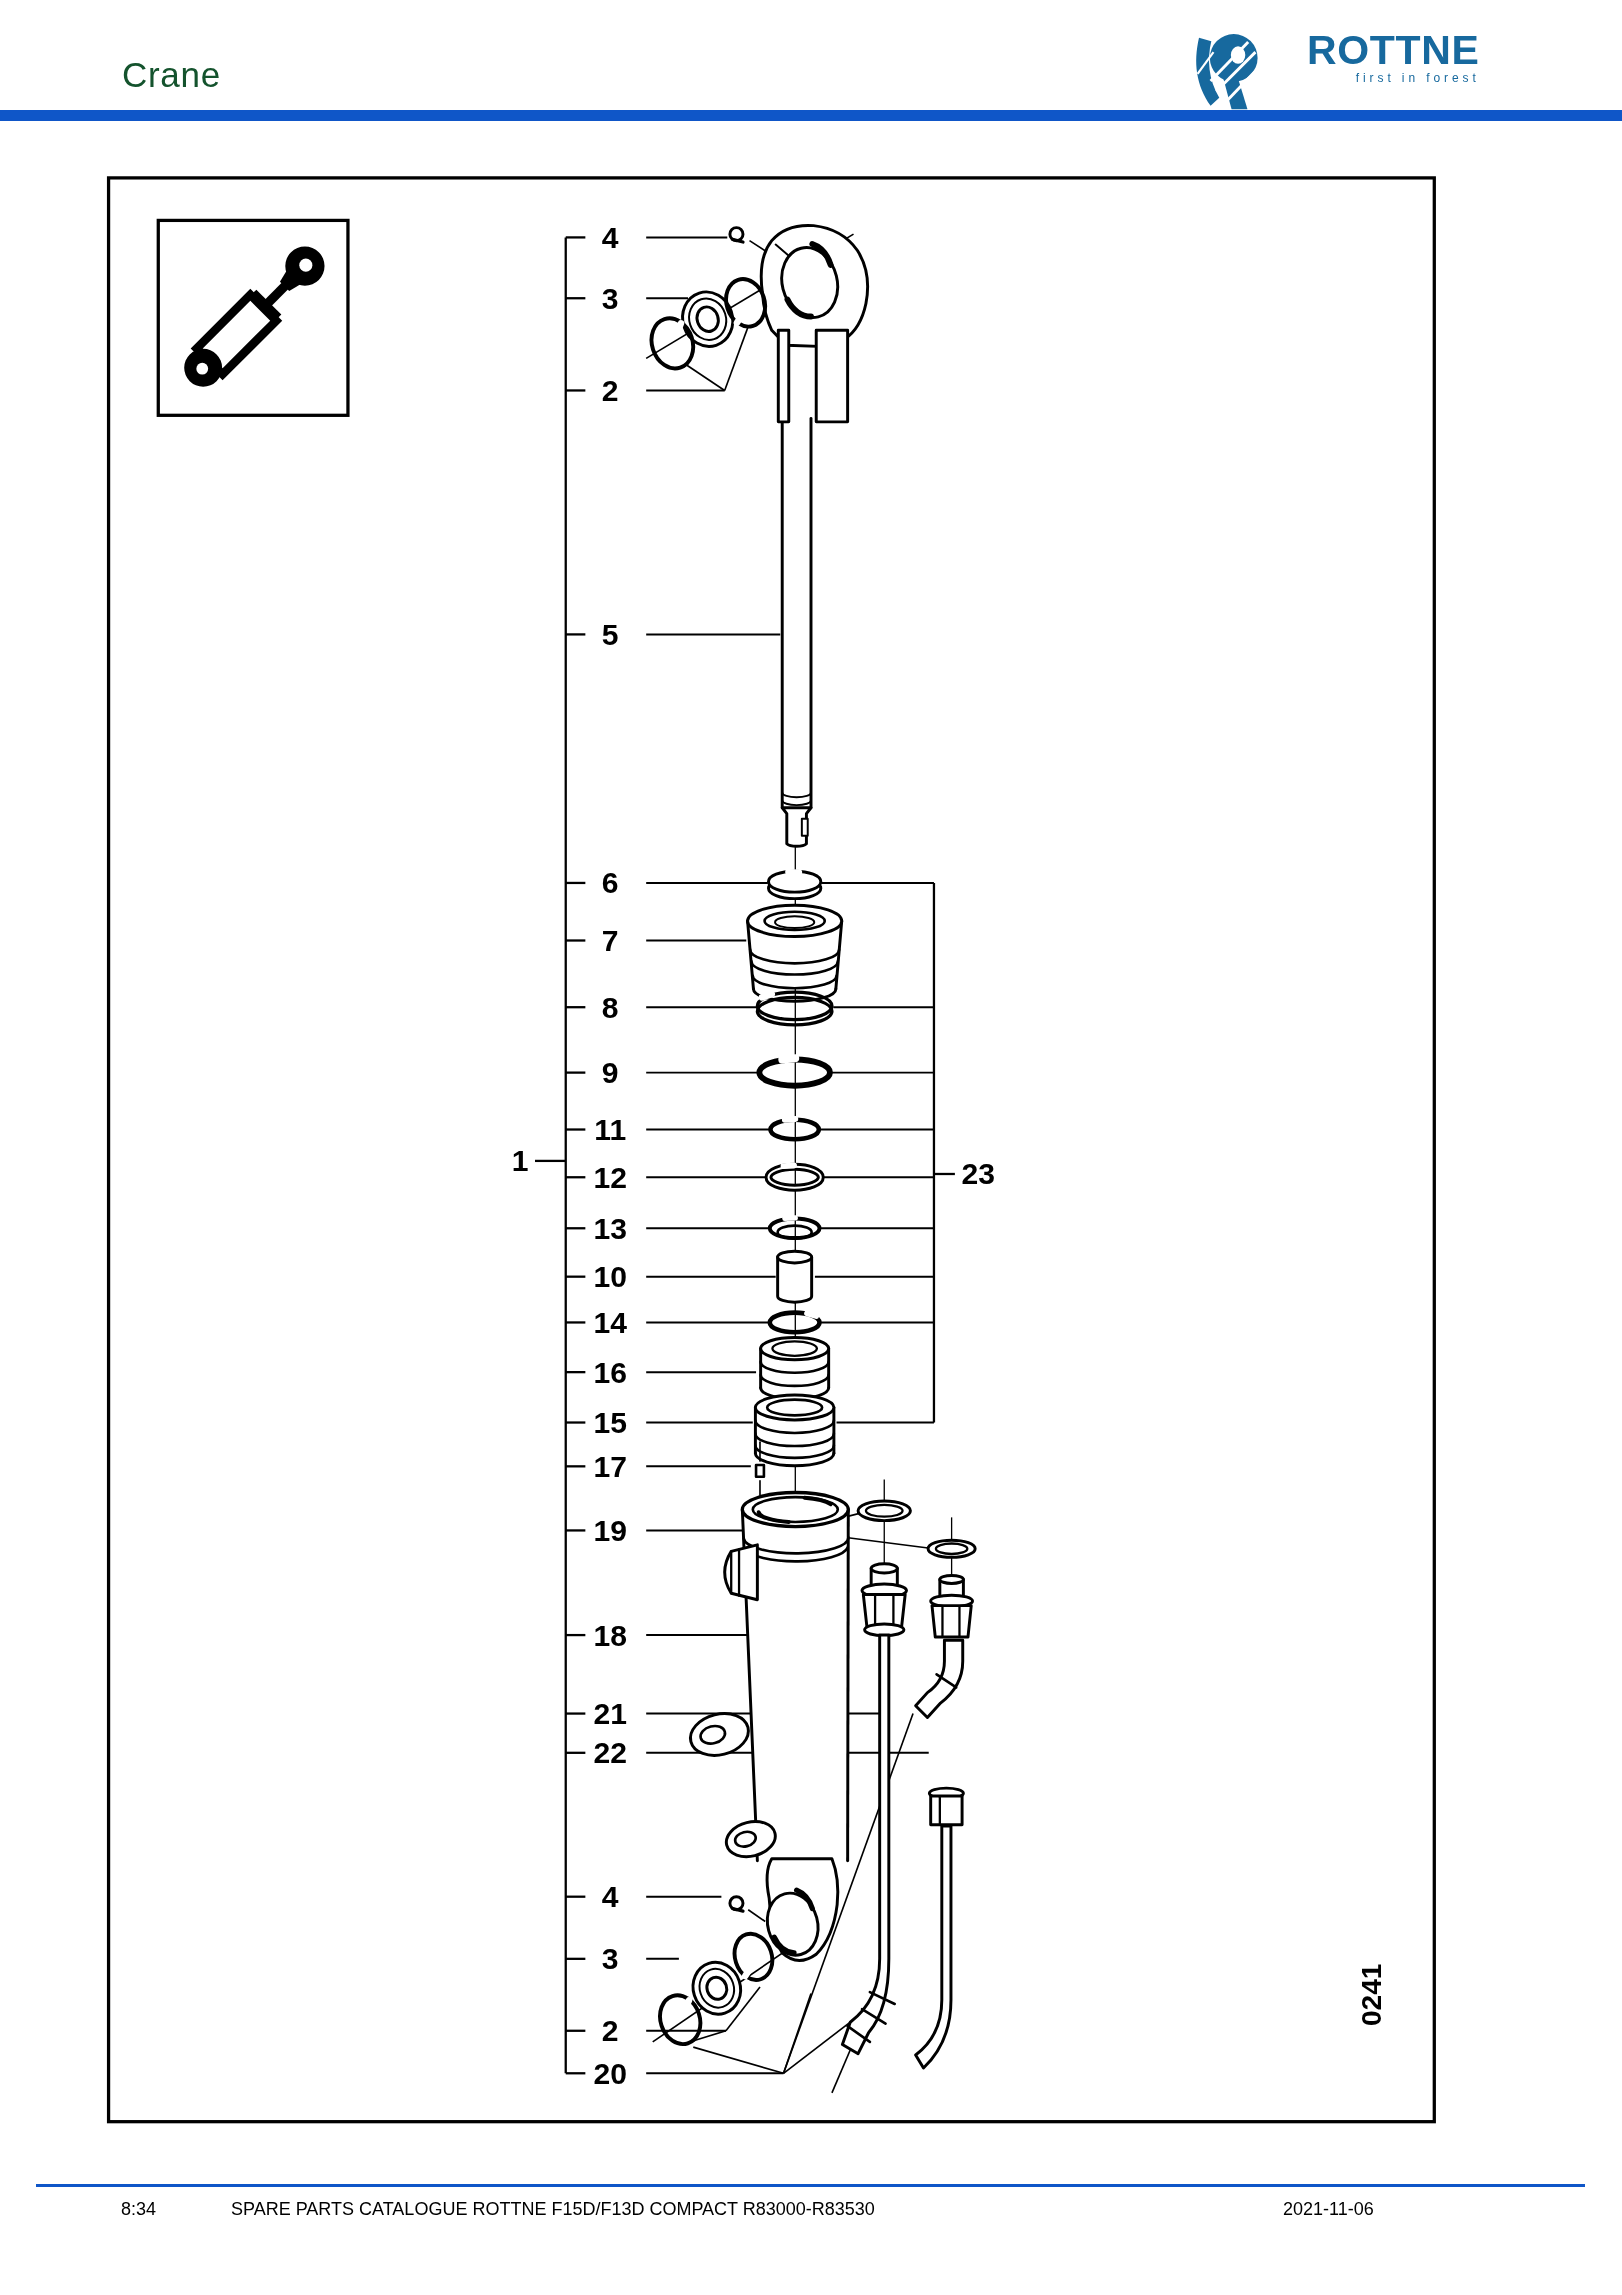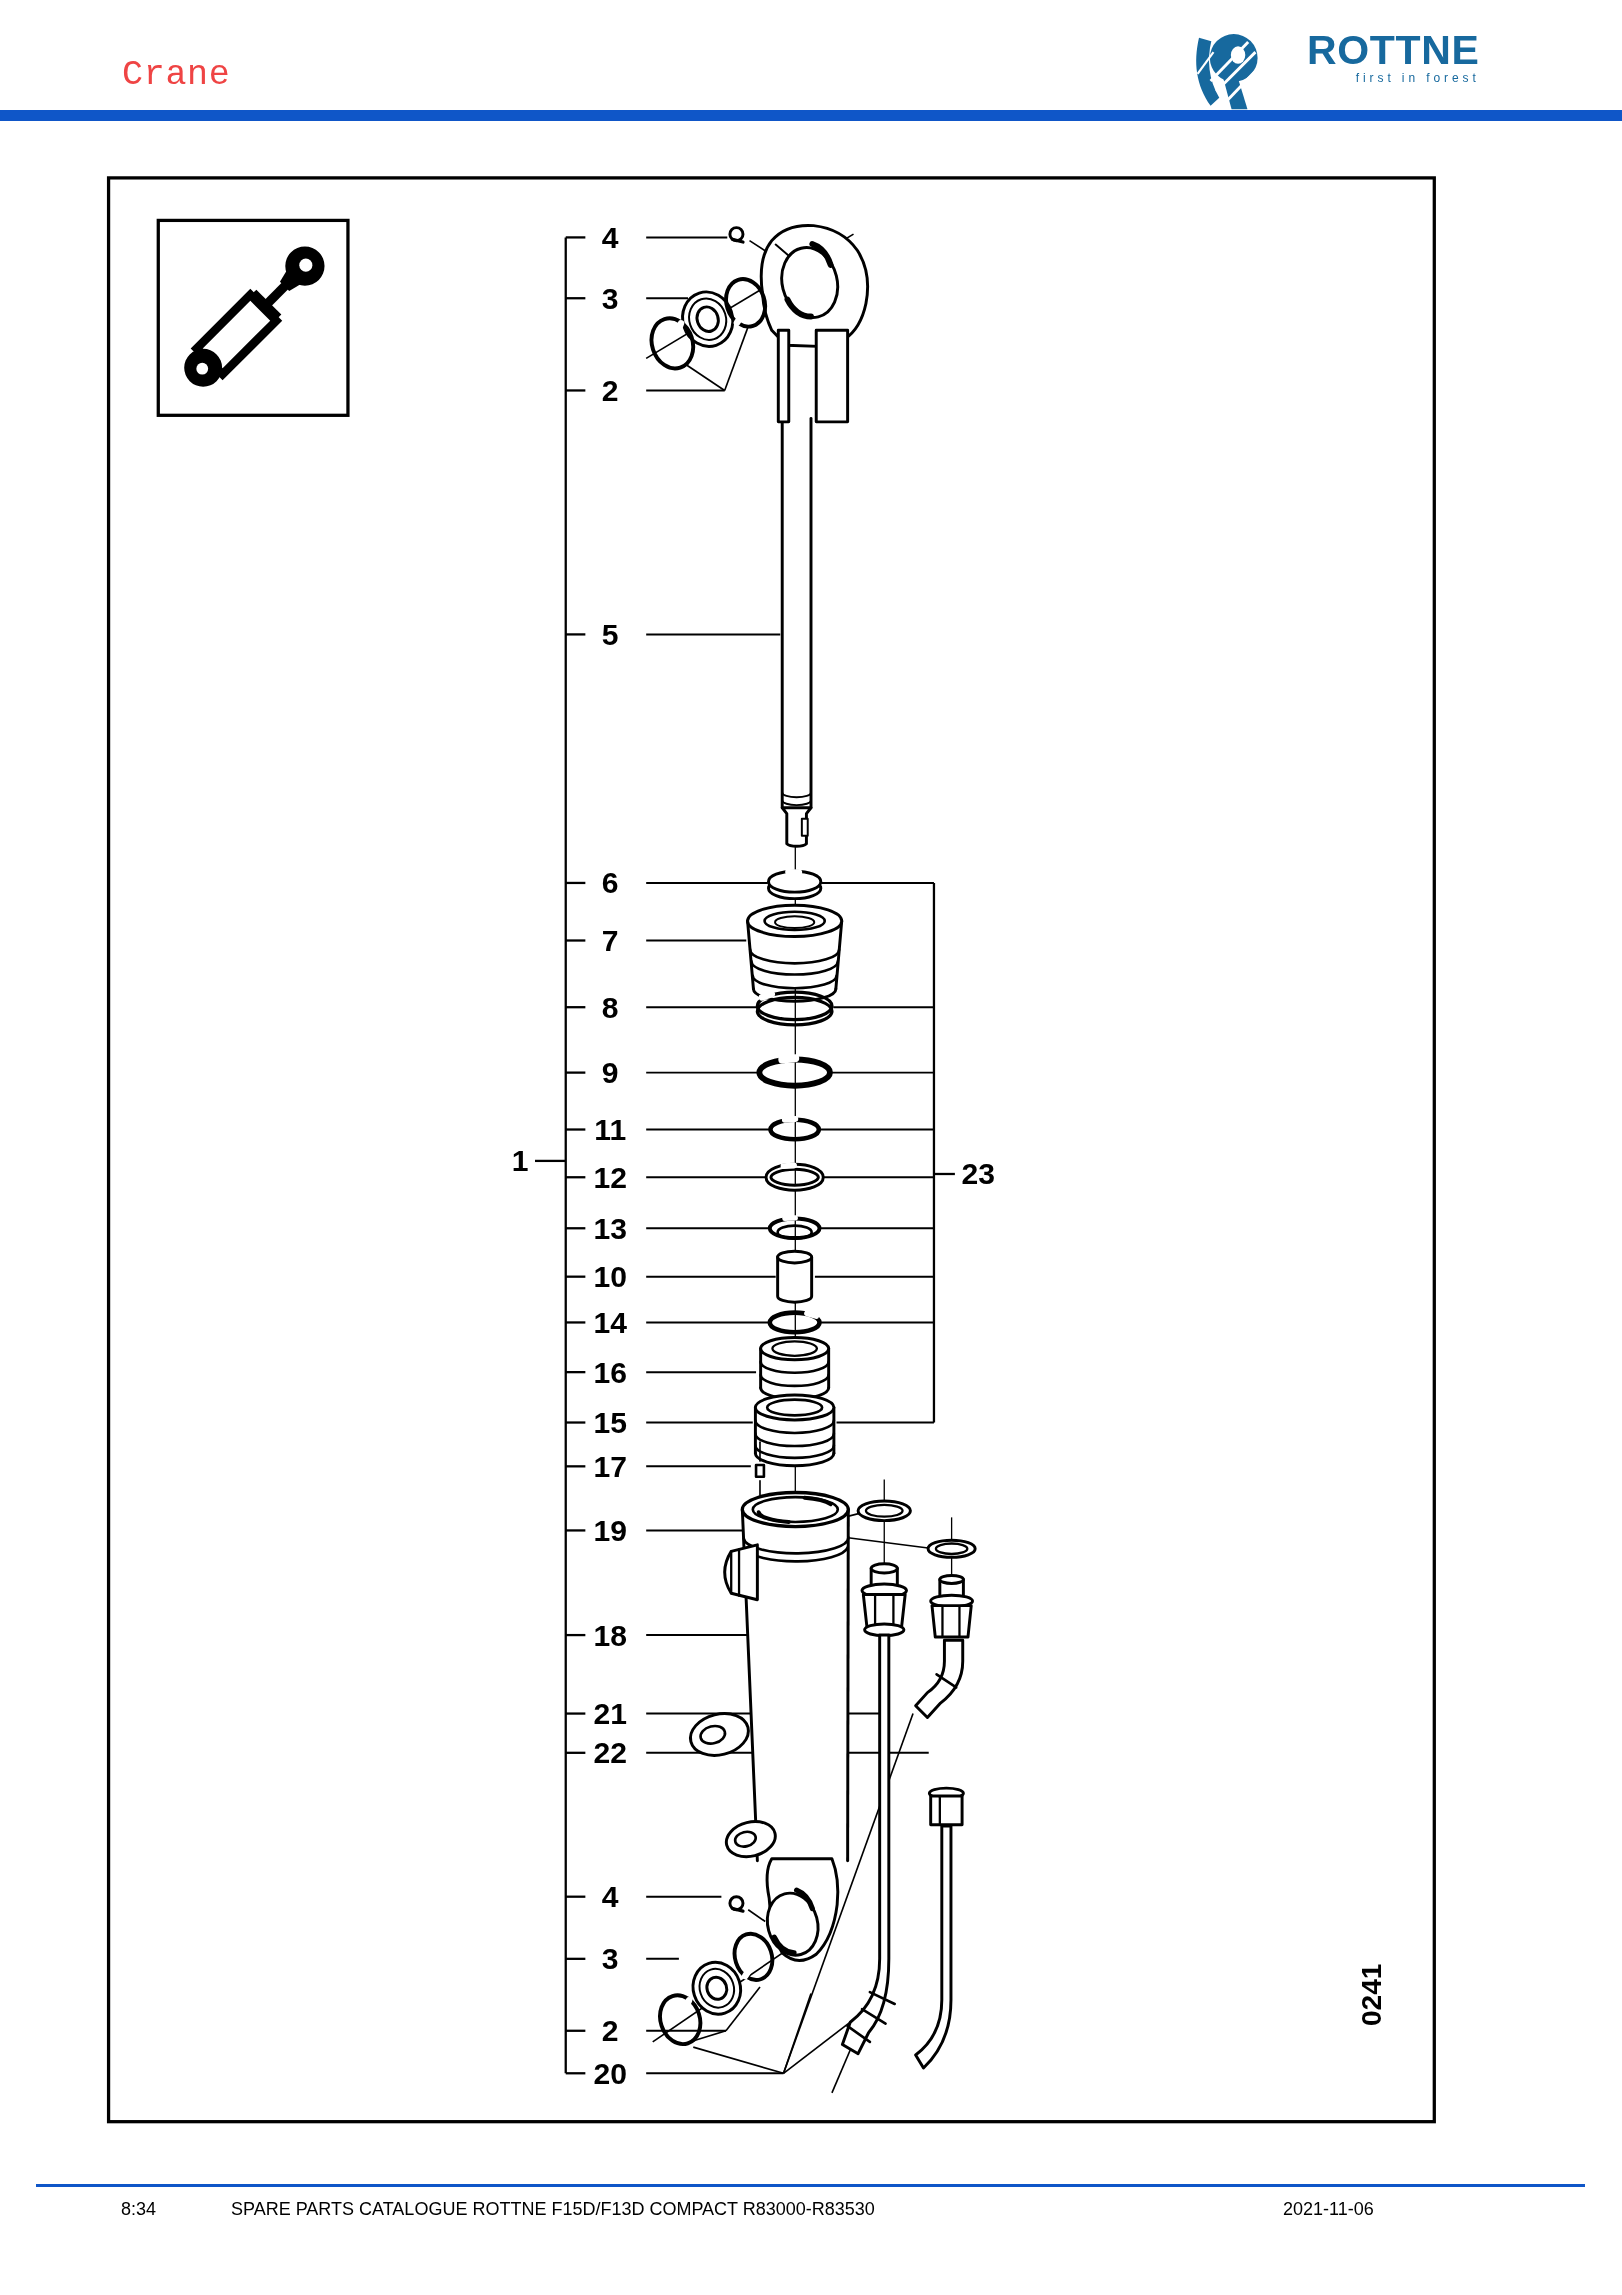--- a/index.html
+++ b/index.html
@@ -1,19 +1,19 @@
 <!DOCTYPE html>
 <html style="font-size:10.5px"><head>
 <meta charset="utf-8">
 <style>
   html,body{margin:0;padding:0;background:#fff;}
   body{width:1622px;height:2295px;position:relative;font-family:"Liberation Sans",sans-serif;overflow:hidden;}
   .abs{position:absolute;}
   
-  #page-title{left:122px;top:55px;font-size:35px;font-weight:400;color:#ef4444;letter-spacing:0.7px;font-family:Liberation Mono, monospace;}
+  #page-title{left:122px;top:55px;font-size:35px;font-weight:400;color:#14532d;letter-spacing:0.7px;}
   #header-bar{left:0;top:110px;width:1622px;height:11px;background:#0f56c8;}
   #logo{left:1190px;top:29px;width:343px;height:85px;display:flex;align-items:flex-start;gap:40px;}
   #logo .mark{width:73px;height:81px;flex:0 0 auto;}
   #logo .ltext{display:flex;flex-direction:column;align-items:flex-end;margin-left:3.9px;}
   #logo .brand{font-size:41px;font-weight:900;color:#17699e;letter-spacing:0.7px;line-height:1.05;}
   #logo .tagline{font-size:12px;font-weight:400;color:#17699e;letter-spacing:3.9px;margin-top:-1.3px;}
   
   #footer-rule{left:36px;top:2184px;width:1549px;height:3.3px;background:#0f56c8;}
   .footer-text{top:2199px;font-size:18px;color:#000;white-space:nowrap;}
   #footer-time{left:121px;}

